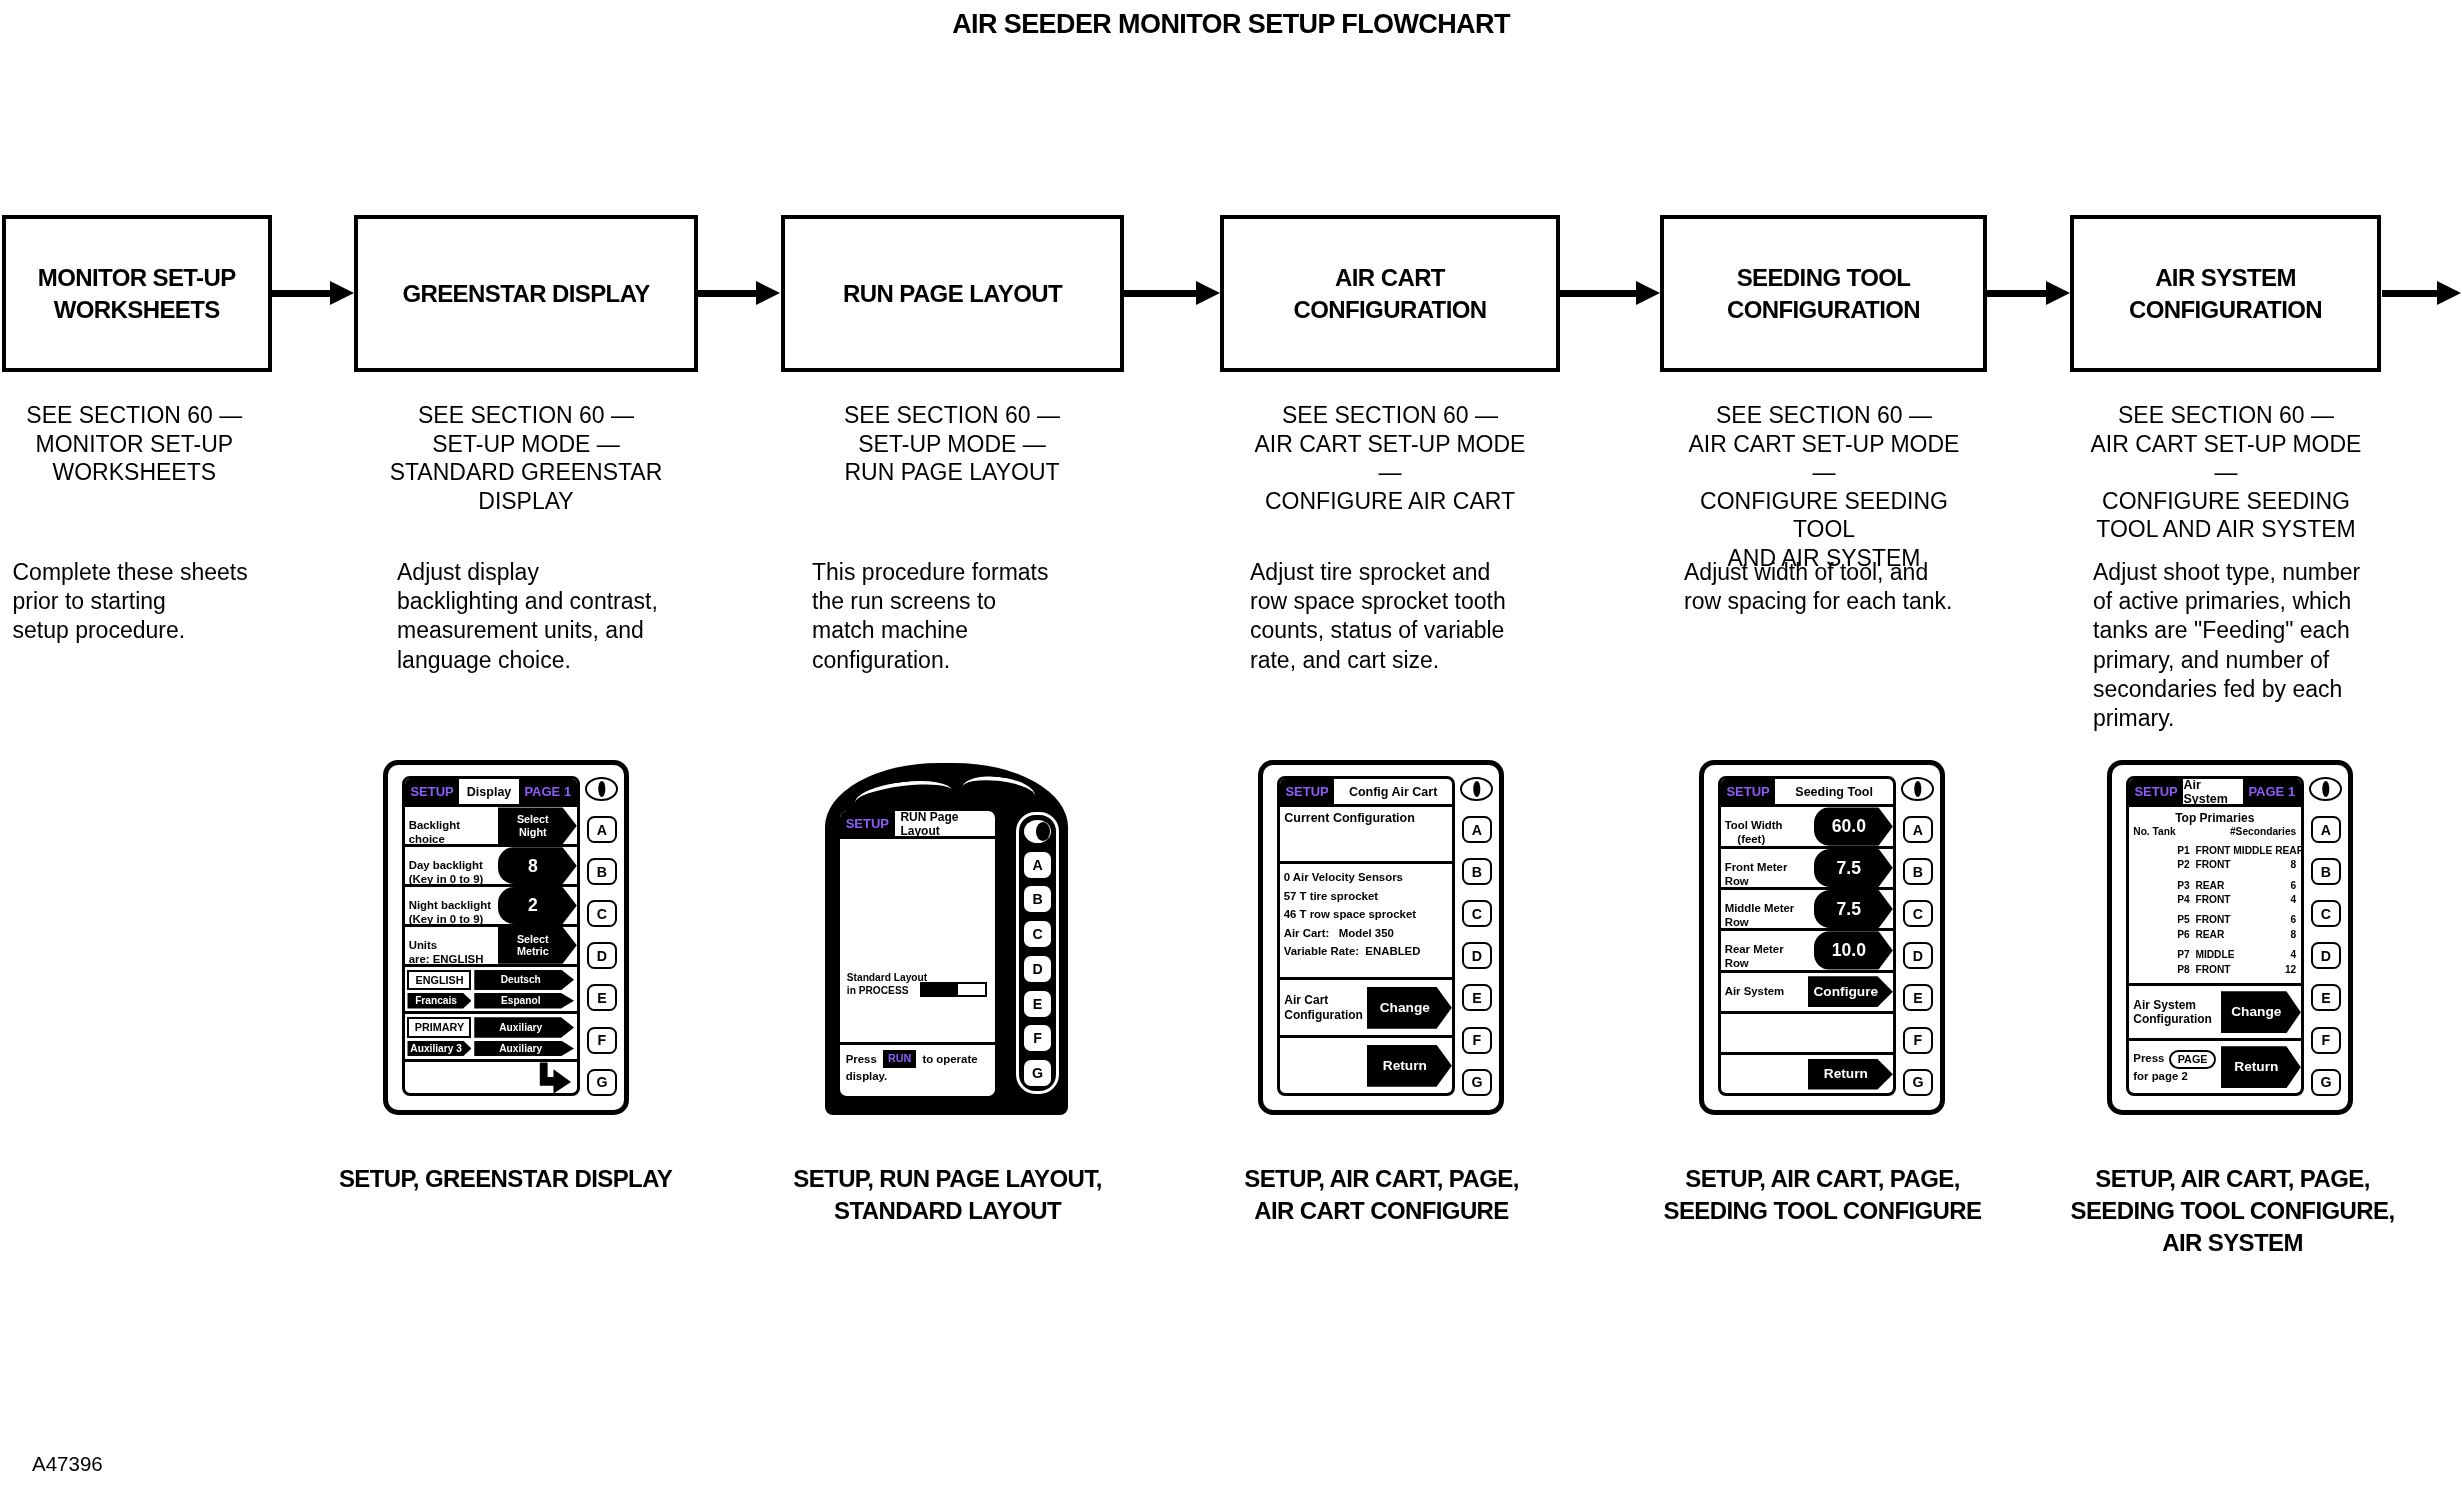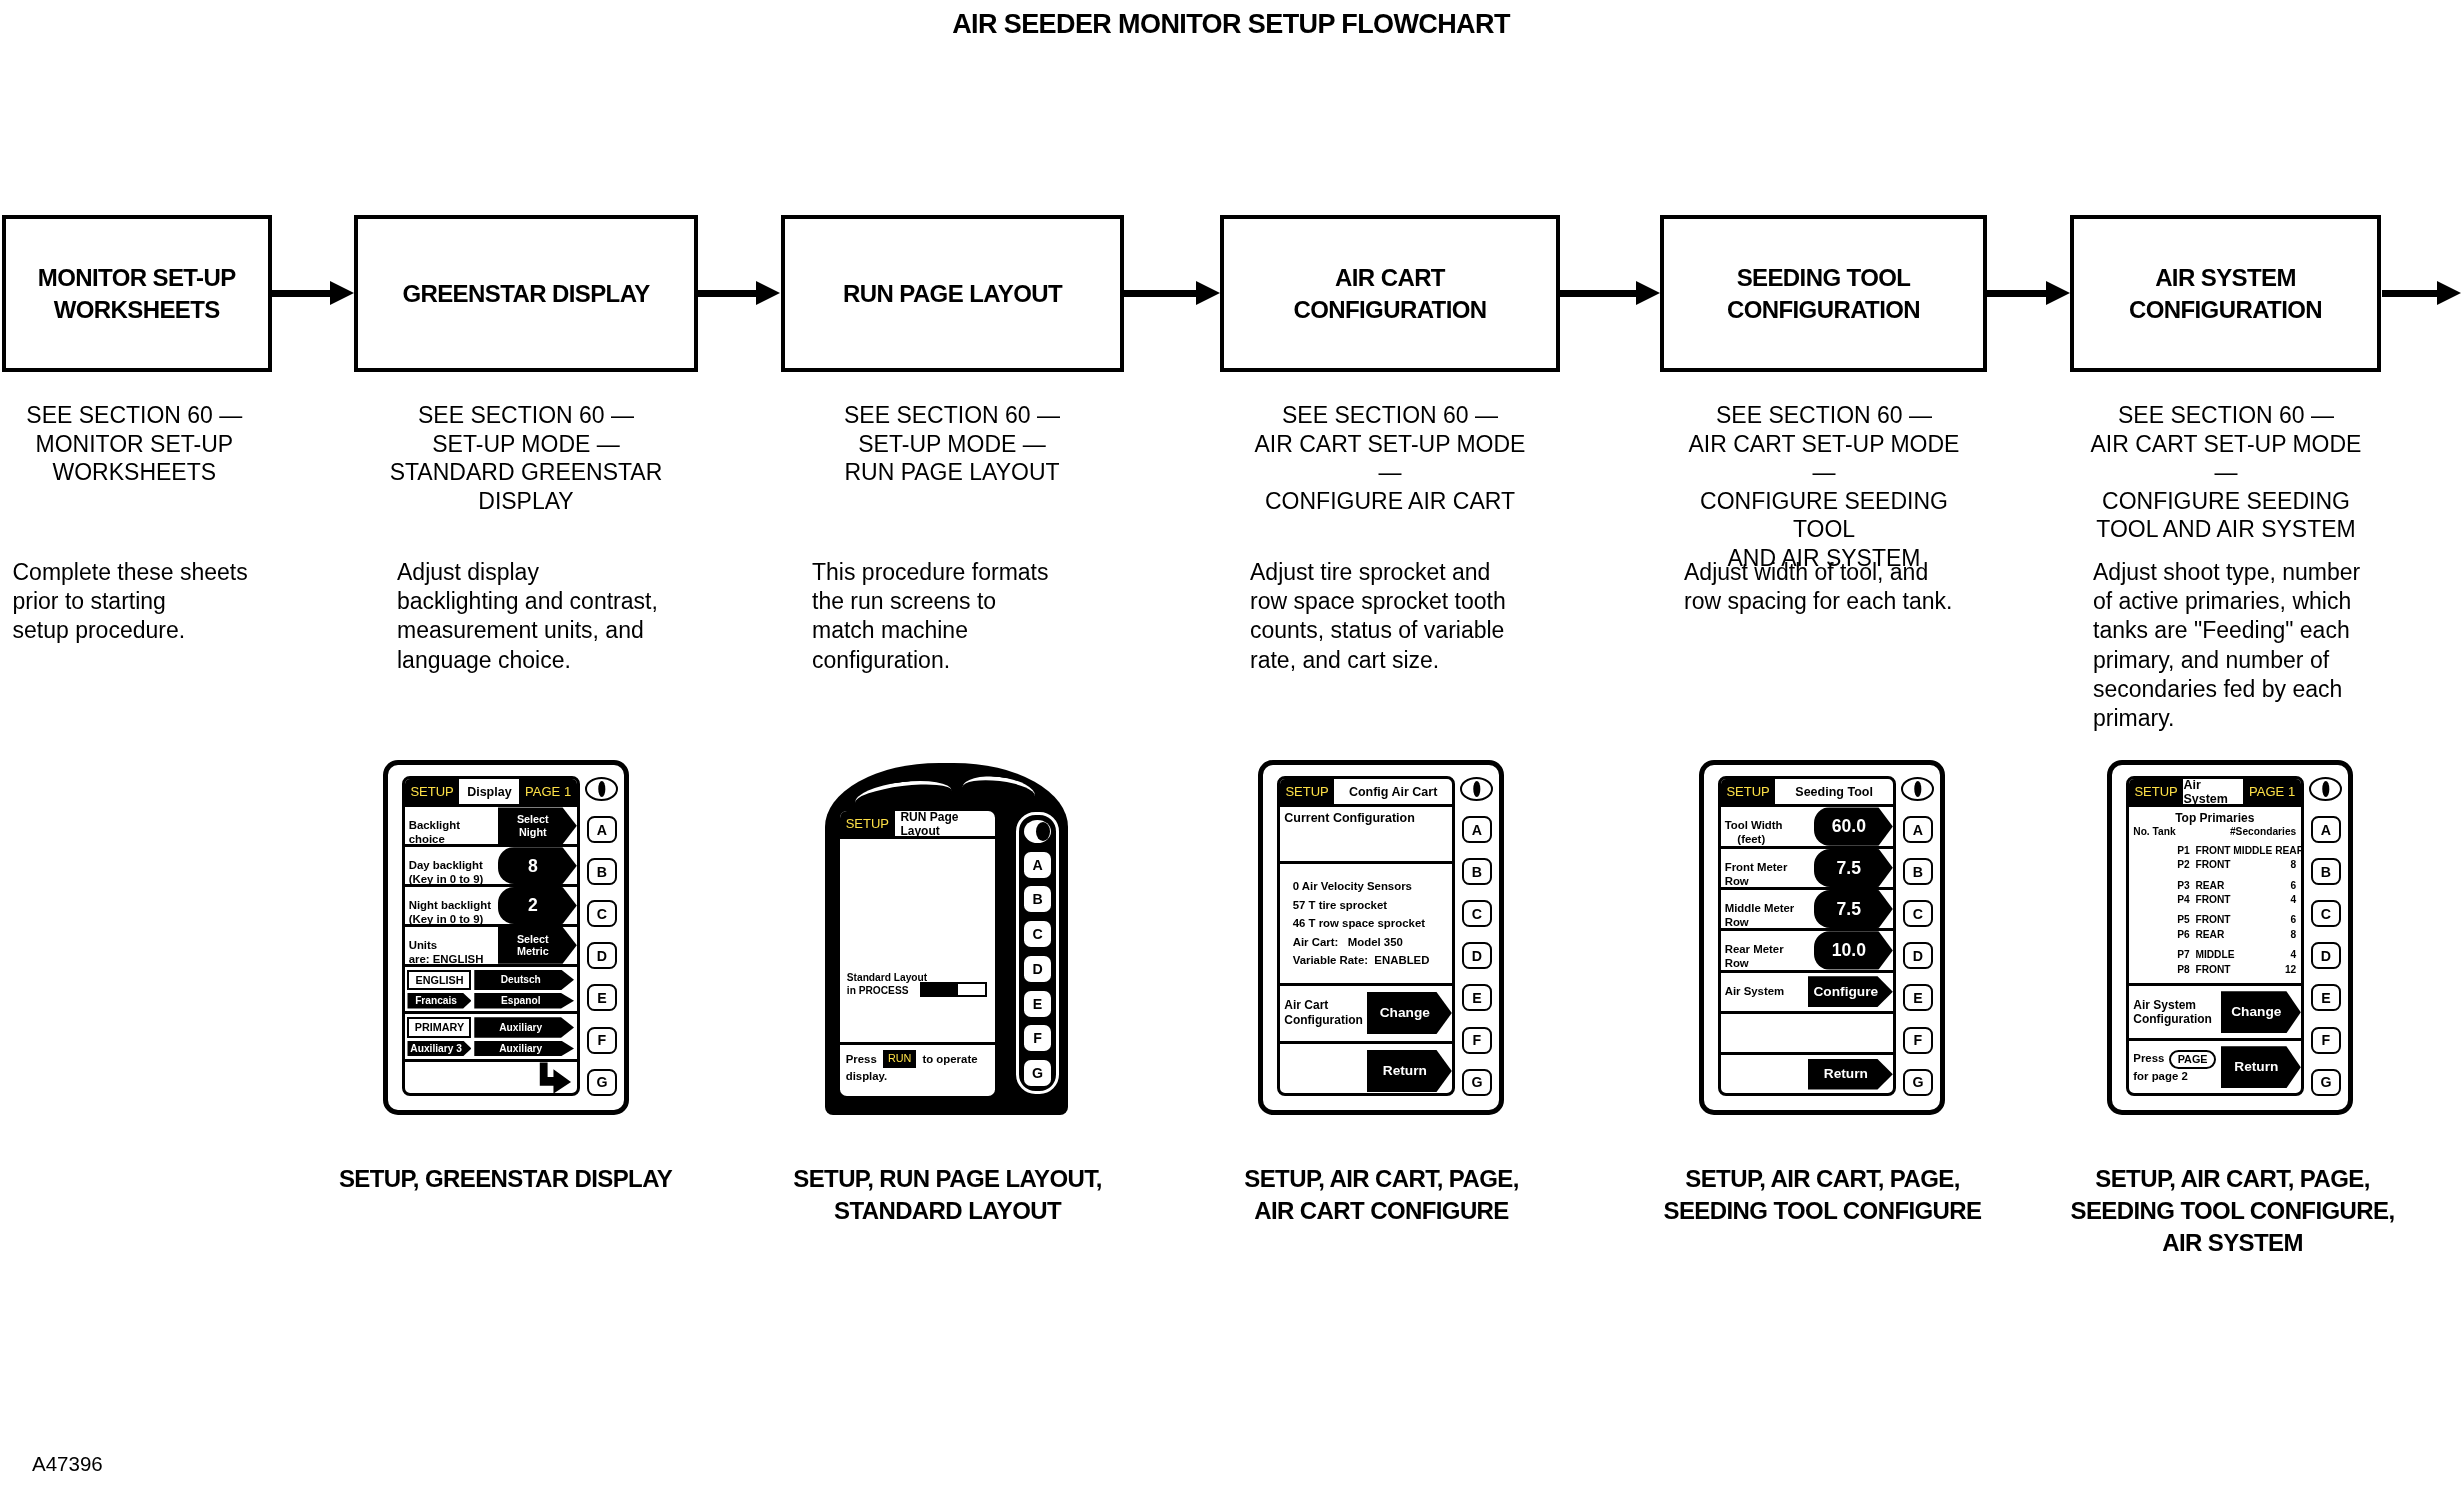--- a/index.html
+++ b/index.html
@@ -32,21 +32,21 @@
           display:flex;flex-direction:column;overflow:hidden;min-width:0;}
   .keys{width:35px;margin-left:4.6px;display:flex;flex-direction:column;align-items:center;
         justify-content:space-between;padding:0.6px 0;}
   .key{width:30px;height:27px;border:2.8px solid #000;border-radius:7.4px;box-sizing:border-box;
        display:flex;align-items:center;justify-content:center;font-weight:bold;font-size:14.2px;background:#fff;}
   .power{width:33px;height:24px;border:2.8px solid #000;border-radius:50%;position:relative;box-sizing:border-box;flex:none;}
   .power::after{content:'';position:absolute;left:50%;top:50%;transform:translate(-50%,-50%);
         width:7.4px;height:16px;background:#000;border-radius:50%;}
 
   .scr-head{height:25px;flex:none;border-bottom:3.4px solid #000;display:flex;align-items:stretch;}
-  .badge{background:#000;color:#fde047;font-weight:normal;font-size:13px;display:flex;align-items:center;padding:0 5.7px;}
+  .badge{background:#000;color:#8b5cf6;font-weight:bold;font-size:13px;display:flex;align-items:center;padding:0 5.7px;}
   .scr-title{flex:1;display:flex;align-items:center;justify-content:center;font-weight:bold;font-size:12.5px;}
 
   .srow{flex:1;min-height:0;border-bottom:3.4px solid #000;display:flex;overflow:hidden;}
   .screen > .srow:last-child{border-bottom:none;}
   .lbl{flex:1;padding:12px 4px;font-weight:bold;font-size:11.4px;line-height:1.22;min-width:0;}
   .tab{background:#000;color:#fff;font-weight:bold;display:flex;align-items:center;justify-content:center;
        text-align:center;clip-path:polygon(0 0,82% 0,100% 50%,82% 100%,0 100%);
        width:79px;flex:none;font-size:10.8px;line-height:1.15;padding-right:9px;box-sizing:border-box;}
   .tab.num{font-size:17.6px;border-radius:16px;}
   .tab.mid{width:85px;height:42px;align-self:center;font-size:13.7px;}
@@ -57,21 +57,21 @@
             gap:2.8px;padding:2.8px;min-height:0;}
   .selbox{border:2.8px solid #000;display:flex;align-items:center;justify-content:center;
           font-weight:bold;font-size:10.8px;box-sizing:border-box;}
   .gtab{background:#000;color:#fff;clip-path:polygon(0 0,87% 0,100% 50%,87% 100%,0 100%);
         display:flex;align-items:center;justify-content:center;font-weight:bold;font-size:10.2px;
         padding-right:6.8px;box-sizing:border-box;min-width:0;}
   .end-row{flex:0.85;display:flex;justify-content:flex-end;align-items:center;padding-right:4.6px;}
 
   
   .sec-row{height:47px;flex:none;border-bottom:3.4px solid #000;padding:3.4px 4.6px;font-weight:bold;font-size:12.5px;}
-  .cfg-body{flex:1;padding:13px;font-weight:bold;font-size:11.4px;line-height:1.62;white-space:pre;}
+  .cfg-body{flex:1;padding:4px;font-weight:bold;font-size:11.4px;line-height:1.62;white-space:pre;}
   .act-row{height:55px;flex:none;border-top:3.4px solid #000;display:flex;align-items:center;padding-left:4.6px;}
   .act-row .lbl{font-size:12px;padding:0 2.3px 0 0;}
 
   
   .subhead{flex:none;padding:3.4px 4.6px 1.1px;font-weight:bold;}
   .sh1{text-align:center;font-size:12px;}
   .sh2{display:flex;justify-content:space-between;font-size:10.2px;margin-top:1.1px;}
   .tbl{flex:1;padding:5.7px 4.6px 0;display:flex;flex-direction:column;font-weight:bold;font-size:10.2px;}
   .trow{display:flex;justify-content:space-between;line-height:1.4;white-space:pre;padding-left:44px;}
   .trow.gap{margin-top:6.3px;}

